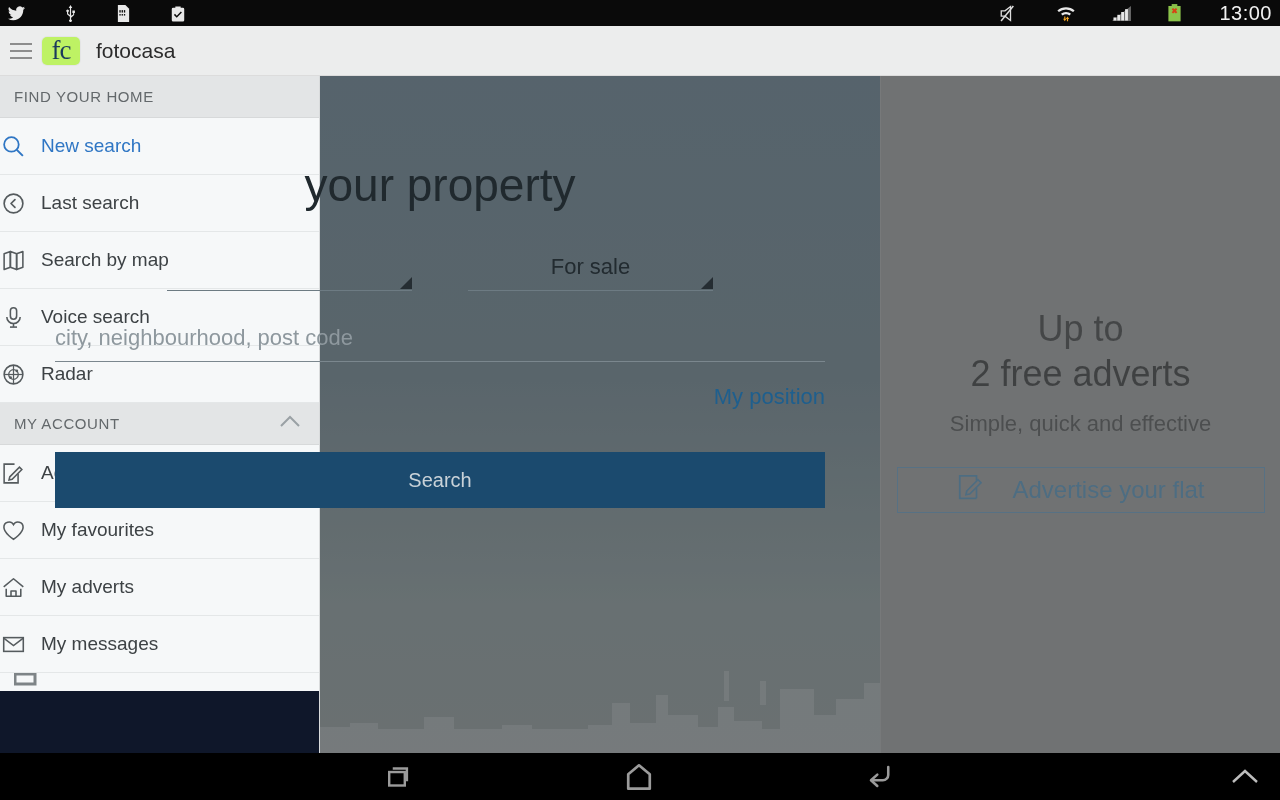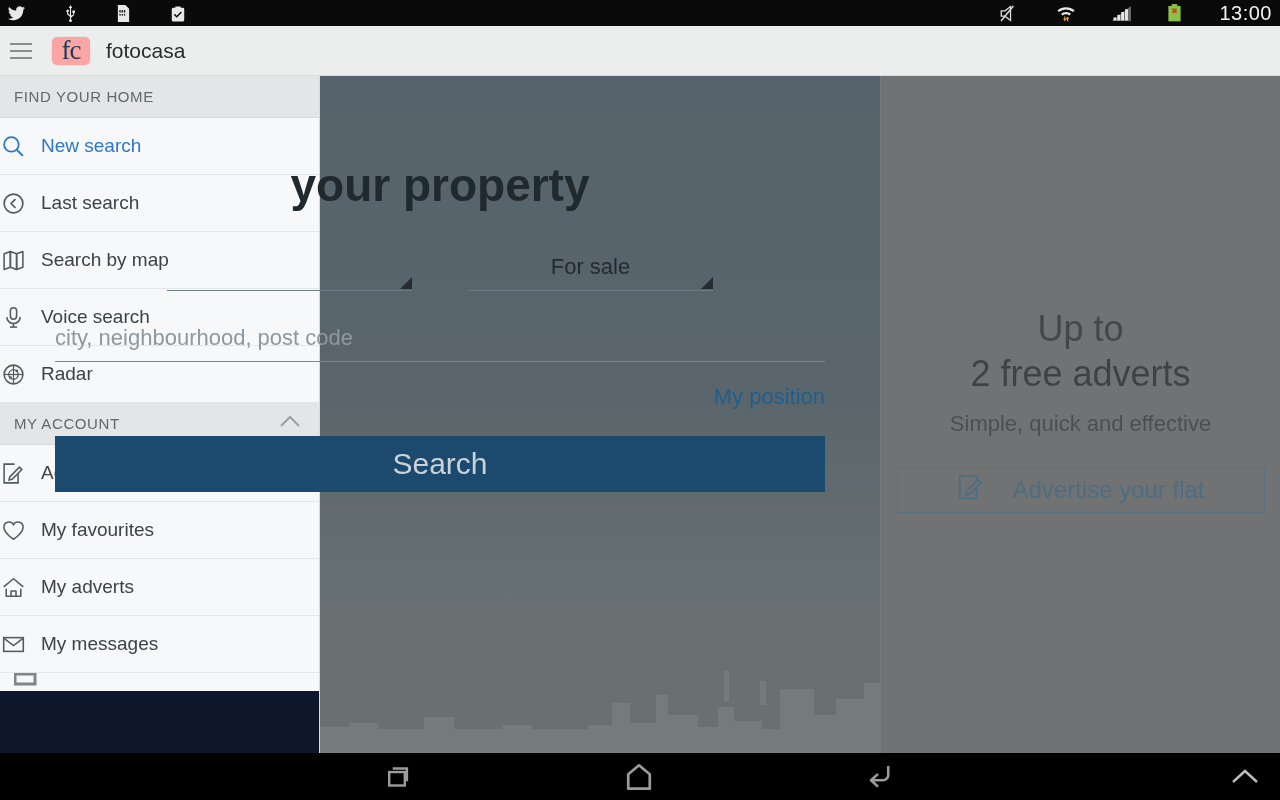--- a/index.html
+++ b/index.html
@@ -32,23 +32,23 @@
     position: absolute; top: 26px; left: 0; width: 1280px; height: 50px;
     background: #eceded; display: flex; align-items: center;
     border-bottom: 1px solid #dcdcdc;
   }
   .hamburger {
     width: 34px; margin-left: 4px; display: flex; flex-direction: column;
     justify-content: center; align-items: center; gap: 5px; height: 50px;
   }
   .hamburger i { display: block; width: 22px; height: 2px; background: #8d8d8d; }
   .logo-tile {
-    width: 38px; height: 28px; background: #fca5a5; border-radius: 5px;
+    width: 38px; height: 28px; background: #bef264; border-radius: 5px;
     display: flex; align-items: center; justify-content: center;
-    margin-left: 14px; box-shadow: 0 0 0 1px rgba(0,0,0,.03);
+    margin-left: 4px; box-shadow: 0 0 0 1px rgba(0,0,0,.03);
   }
   .logo-tile span {
     font-family: "Liberation Serif", serif; font-size: 27px; color: #1b3a5c;
     line-height: 1; letter-spacing: -1px;
   }
   .app-title {
     margin-left: 16px; font-size: 21px; color: #2b2b2b; font-weight: 400;
   }
 
   
@@ -63,21 +63,21 @@
   }
   .skyline {
     position: absolute; left: 0; bottom: 0; width: 880px; height: 110px;
     opacity: .16;
   }
   .search-form {
     position: relative; z-index: 3; padding-top: 82px;
     display: flex; flex-direction: column; align-items: center;
   }
   .hero-title {
-    font-size: 46px; color: #20292e; font-weight: 700; white-space: nowrap;
+    font-size: 46px; color: #20292e; font-weight: 400; white-space: nowrap;
     margin-bottom: 42px;
   }
   .spinner-row { display: flex; gap: 56px; width: 770px; justify-content: center; }
   .spinner {
     position: relative; width: 245px; padding: 0 6px 10px 6px;
     border-bottom: 1px solid #6d7b83; text-align: center;
   }
   .spinner-val { font-size: 22px; color: #222b30; }
   .spinner::after {
     content: ""; position: absolute; right: 0; bottom: 1px;
@@ -86,23 +86,23 @@
   .loc-field {
     margin-top: 34px; width: 770px; border-bottom: 1px solid #7b878e;
     padding-bottom: 10px;
   }
   .loc-field .ph { font-size: 22px; color: #8e989e; }
   .my-position {
     width: 770px; text-align: right; margin-top: 22px;
     font-size: 22px; color: #1e5f8e;
   }
   .search-btn {
-    margin-top: 26px; width: 770px; height: 56px; background: #1b4a6e;
+    margin-top: 42px; width: 770px; height: 56px; background: #1b4a6e;
     display: flex; align-items: center; justify-content: center;
-    font-size: 30px; color: #c9d2d8;
+    font-size: 20px; color: #c9d2d8;
   }
 
   .promo-pane {
     width: 400px; height: 677px; background: #6e6e6e;
     border-left: 1px solid #7a7a7a; position: relative;
     display: flex; flex-direction: column; align-items: center;
   }
   .promo-h1 { margin-top: 230px; font-size: 36px; color: #1d1d1d; font-weight: 400; line-height: 1.25; text-align: right; }
   .promo-h2 { font-size: 36px; color: #141414; font-weight: 400; text-align: center; margin-top: 2px; }
   .promo-sub { margin-top: 16px; font-size: 22px; color: #2c2c2c; text-align: center; }

